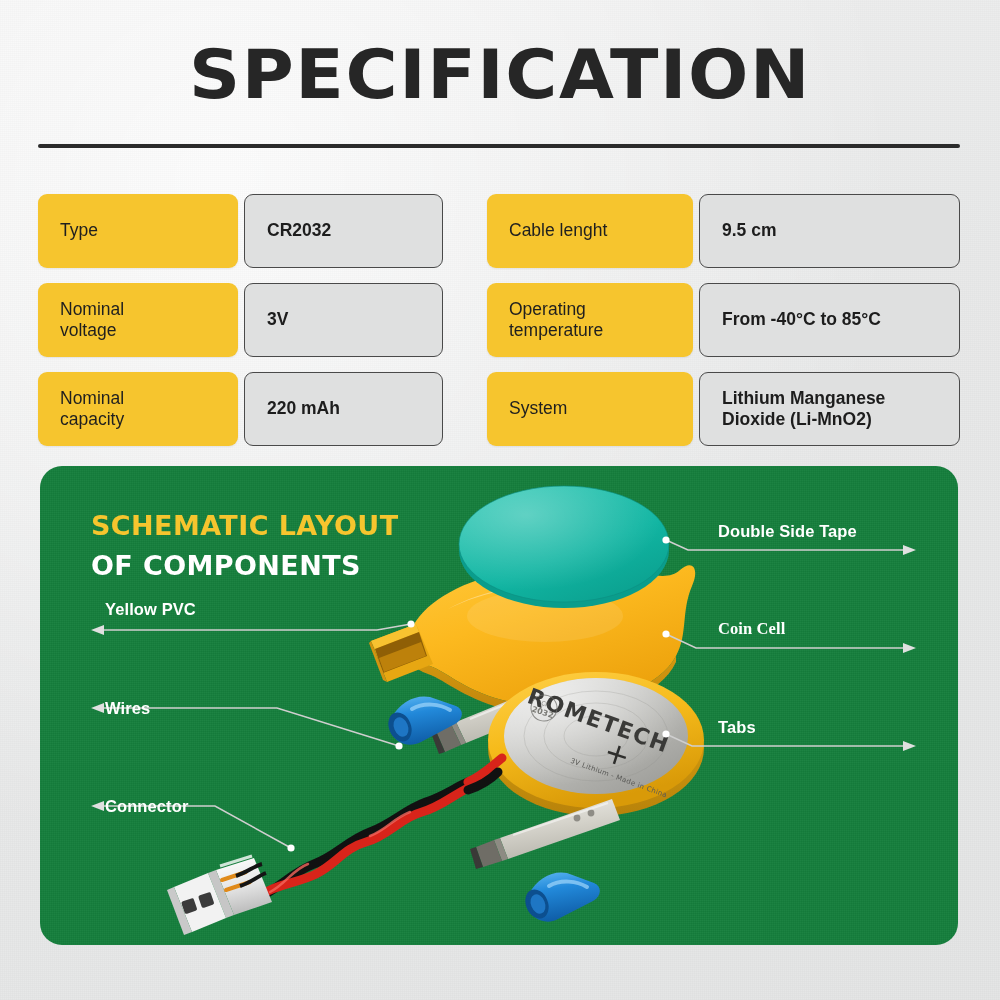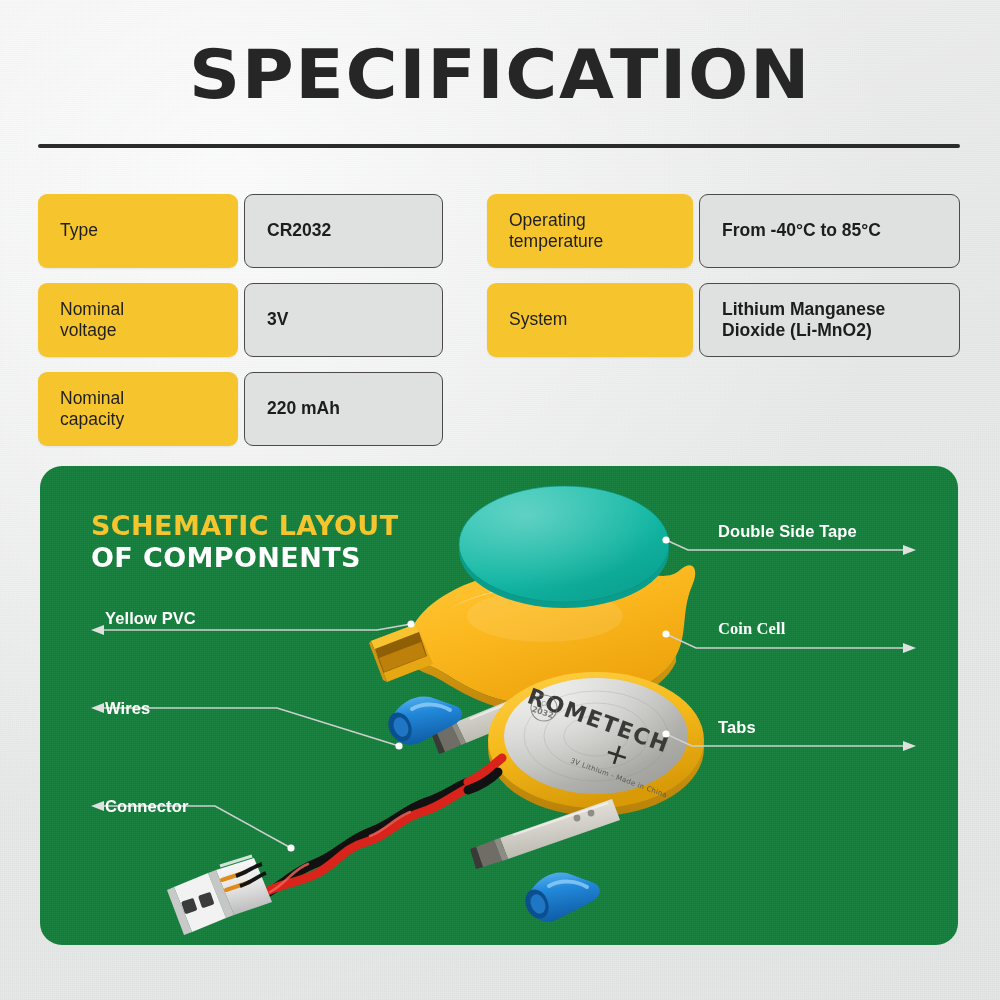--- a/index.html
+++ b/index.html
@@ -68,29 +68,29 @@
       repeating-linear-gradient(0deg, rgba(255,255,255,.035) 0 1px, rgba(0,0,0,.05) 1px 2px),
       repeating-linear-gradient(90deg, rgba(255,255,255,.03) 0 1px, rgba(0,0,0,.045) 1px 2px);
   }
   #panel-head{position:absolute;left:51px;top:44px;}
   #panel-head .l1{
     font-family:"DejaVu Sans", sans-serif;
     font-size:27px;font-weight:700;color:#f6c52e;letter-spacing:.4px;line-height:1.18;
   }
   #panel-head .l2{
     font-family:"DejaVu Sans", sans-serif;
-    font-size:27px;font-weight:700;color:#ffffff;letter-spacing:.4px;line-height:1.18;
+    font-size:27px;font-weight:700;color:#ffffff;letter-spacing:.4px;line-height:1.18;margin-top:8px;
   }
 
   .callout{position:absolute;}
   .callout .lbl{
     position:absolute;white-space:nowrap;color:#fff;font-size:16.5px;font-weight:700;
     letter-spacing:.1px;
   }
-  .callout.left .lbl{left:14px;bottom:8px;}
+  .callout.left .lbl{left:14px;bottom:17px;}
   .callout.right .lbl{left:0;bottom:15px;}
   .callout svg{display:block;overflow:visible;}
 
   
   #art{position:absolute;left:0;top:0;width:918px;height:479px;}
 </style>
 </head>
 <body>
 
 <div id="page"></div>
@@ -110,20 +110,24 @@
       <div class="spec-key">Nominal<br>voltage</div>
       <div class="spec-val">3V</div>
     </div>
     <div class="spec-row">
       <div class="spec-key">Nominal<br>capacity</div>
       <div class="spec-val">220 mAh</div>
     </div>
   </div>
 
   <div class="spec-col right">
+    <div class="spec-row">
+      <div class="spec-key">Cable lenght</div>
+      <div class="spec-val">9.5 cm</div>
+    </div>
     <div class="spec-row">
       <div class="spec-key">Operating<br>temperature</div>
       <div class="spec-val">From -40°C to 85°C</div>
     </div>
     <div class="spec-row">
       <div class="spec-key">System</div>
       <div class="spec-val">Lithium Manganese<br>Dioxide (Li-MnO2)</div>
     </div>
   </div>
 

